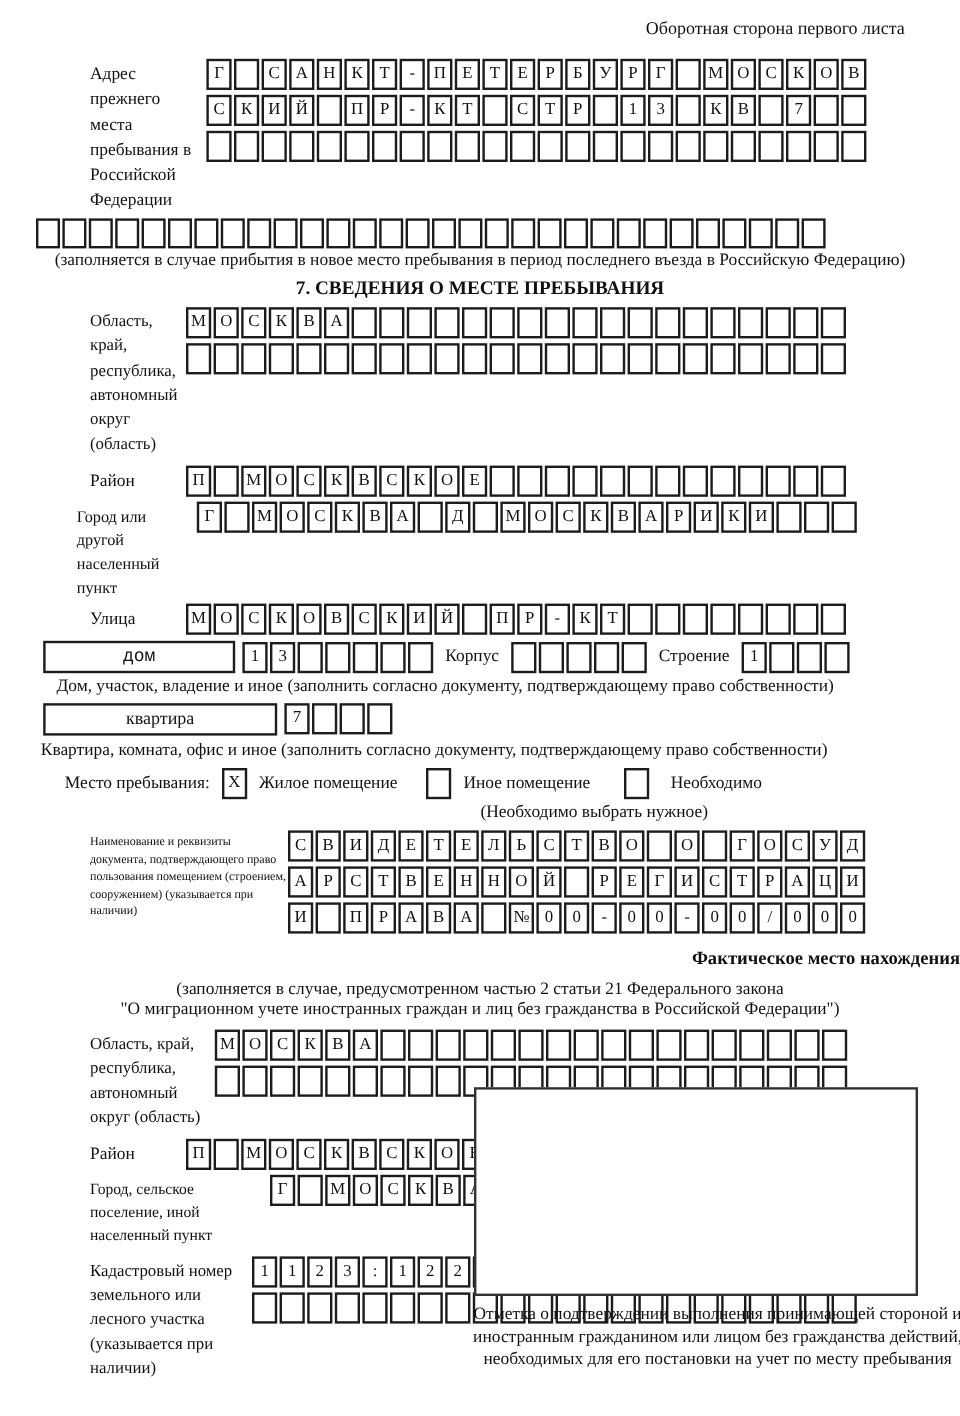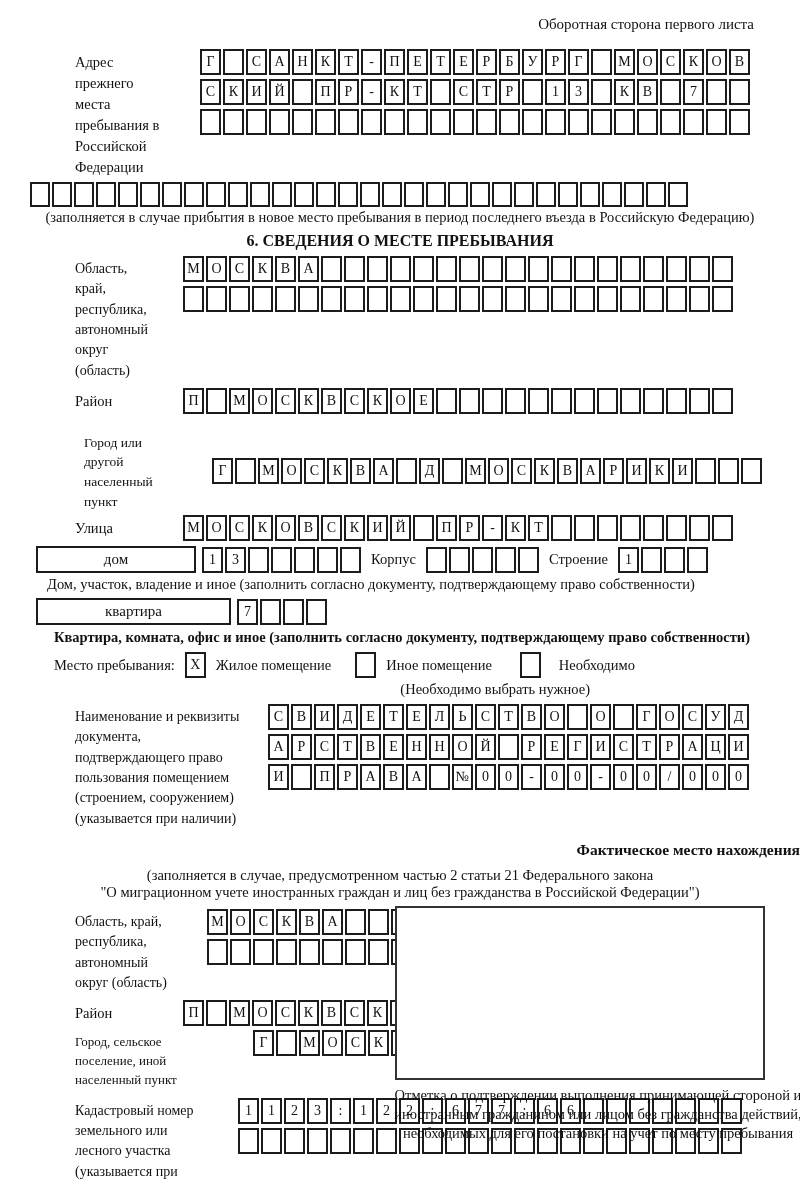--- a/index.html
+++ b/index.html
@@ -5,21 +5,21 @@
   * { box-sizing: border-box; margin: 0; padding: 0; }
   html, body { background: #ffffff; }
   body {
     width: 800px; height: 1180px;
     font-family: "Liberation Serif", "DejaVu Serif", serif;
     color: #111; font-size: 14.5px; overflow: hidden;
   }
   .page { position: relative; width: 800px; height: 1180px; padding-top: 16px; }
   .hdr-right { text-align: right; padding-right: 46px; font-size: 15px; }
 
-  .line { display: flex; align-items: flex-start; gap: 28px; }
+  .line { display: flex; align-items: flex-start; }
   .lbl { flex: 0 0 auto; line-height: 1.45; padding-top: 3px; }
   .rows { display: flex; flex-direction: column; gap: 4px; }
 
   .boxrow { display: flex; gap: 2px; }
   .cell {
     width: 21px; height: 26px; flex: 0 0 auto;
     border: 2px solid #1c1c1c;
     display: flex; align-items: center; justify-content: center;
     font-size: 14px; line-height: 1;
   }
@@ -165,21 +165,21 @@
       <div class="cell"></div>
       <div class="cell"></div>
       <div class="cell"></div>
       <div class="cell"></div>
       <div class="cell"></div>
       <div class="cell"></div>
       <div class="cell"></div>
     </div>
   <div class="caption center" style="margin-top:2px;">(заполняется в случае прибытия в новое место пребывания в период последнего въезда в Российскую Федерацию)</div>
 
-  <div class="sec-title" style="margin-top:6px;">6. СВЕДЕНИЯ О МЕСТЕ ПРЕБЫВАНИЯ</div>
+  <div class="sec-title" style="margin-top:6px;">7. СВЕДЕНИЯ О МЕСТЕ ПРЕБЫВАНИЯ</div>
 
   <div class="line" style="padding-left:75px; margin-top:6px;">
     <div class="lbl" style="width:80px; font-size:14px;">Область, край, республика, автономный округ (область)</div>
     <div class="rows">
       <div class="boxrow">
           <div class="cell">М</div>
           <div class="cell">О</div>
           <div class="cell">С</div>
           <div class="cell">К</div>
           <div class="cell">В</div>
@@ -255,21 +255,21 @@
         <div class="cell"></div>
         <div class="cell"></div>
         <div class="cell"></div>
         <div class="cell"></div>
         <div class="cell"></div>
         <div class="cell"></div>
         <div class="cell"></div>
       </div>
   </div>
 
-  <div class="line" style="padding-left:84px; margin-top:16px;align-items:center;">
+  <div class="line" style="padding-left:64px; margin-top:4px;">
     <div class="lbl" style="width:100px; font-size:13.5px;">Город или другой населенный пункт</div>
     <div class="boxrow">
         <div class="cell">Г</div>
         <div class="cell"></div>
         <div class="cell">М</div>
         <div class="cell">О</div>
         <div class="cell">С</div>
         <div class="cell">К</div>
         <div class="cell">В</div>
         <div class="cell">А</div>
@@ -316,21 +316,21 @@
         <div class="cell"></div>
         <div class="cell"></div>
         <div class="cell"></div>
         <div class="cell"></div>
         <div class="cell"></div>
         <div class="cell"></div>
       </div>
   </div>
 
   <div class="line" style="padding-left:36px; margin-top:5px; align-items:center; gap:6px;">
-    <div class="widebox" style="width:160px;">дом</div>
+    <div class="widebox" style="width:160px;font-family:Liberation Mono, monospace;">дом</div>
     <div class="boxrow">
         <div class="cell">1</div>
         <div class="cell">3</div>
         <div class="cell"></div>
         <div class="cell"></div>
         <div class="cell"></div>
         <div class="cell"></div>
         <div class="cell"></div>
       </div>
     <span style="padding:0 4px;">Корпус</span>
@@ -344,44 +344,44 @@
     <span style="padding:0 4px;">Строение</span>
     <div class="boxrow">
         <div class="cell">1</div>
         <div class="cell"></div>
         <div class="cell"></div>
         <div class="cell"></div>
       </div>
   </div>
   <div class="caption" style="padding-left:47px; margin-top:3px;">Дом, участок, владение и иное (заполнить согласно документу, подтверждающему право собственности)</div>
 
-  <div class="line" style="padding-left:36px; margin-top:5px; align-items:flex-end; gap:6px;">
+  <div class="line" style="padding-left:36px; margin-top:5px; align-items:flex-start; gap:6px;">
     <div class="widebox" style="width:195px;">квартира</div>
     <div class="boxrow">
         <div class="cell">7</div>
         <div class="cell"></div>
         <div class="cell"></div>
         <div class="cell"></div>
       </div>
   </div>
-  <div class="caption" style="padding-left:54px; margin-top:4px;font-weight:bold;">Квартира, комната, офис и иное (заполнить согласно документу, подтверждающему право собственности)</div>
+  <div class="caption" style="padding-left:34px; margin-top:4px;">Квартира, комната, офис и иное (заполнить согласно документу, подтверждающему право собственности)</div>
 
   <div class="cbrow" style="padding-left:54px; margin-top:6px;">
     <span>Место пребывания:</span>
     <div class="cell">X</div>
     <span>Жилое помещение</span>
     <div class="cell" style="margin-left:14px;"></div>
     <span>Иное помещение</span>
     <div class="cell" style="margin-left:18px;"></div>
     <span style="margin-left:8px;">Необходимо</span>
   </div>
   <div class="caption" style="margin-top:3px; width:420px; margin-left:170px; text-align:right;">(Необходимо выбрать нужное)</div>
 
   <div class="line" style="padding-left:75px; margin-top:6px;">
-    <div class="lbl" style="width:165px; font-size:14px;">Наименование и реквизиты документа, подтверждающего право пользования помещением (строением, сооружением) (указывается при наличии)</div>
+    <div class="lbl" style="width:165px; font-size:10px;">Наименование и реквизиты документа, подтверждающего право пользования помещением (строением, сооружением) (указывается при наличии)</div>
     <div class="rows">
       <div class="boxrow">
           <div class="cell">С</div>
           <div class="cell">В</div>
           <div class="cell">И</div>
           <div class="cell">Д</div>
           <div class="cell">Е</div>
           <div class="cell">Т</div>
           <div class="cell">Е</div>
           <div class="cell">Л</div>

